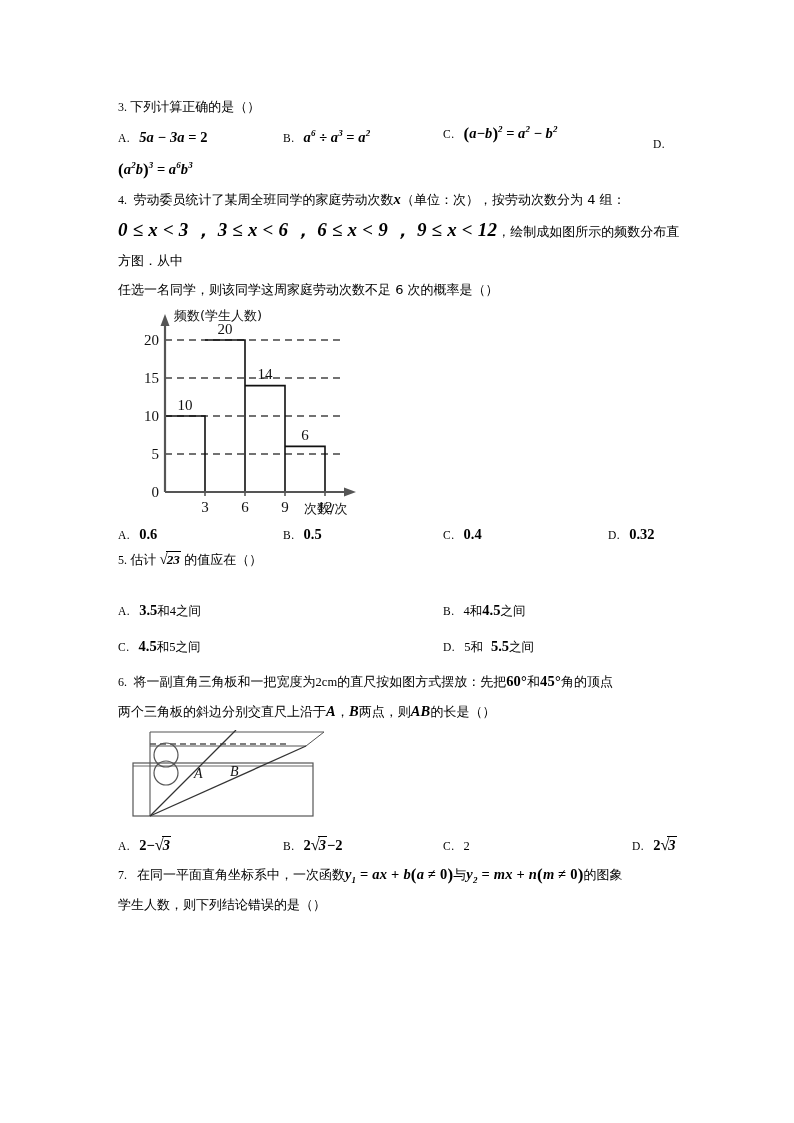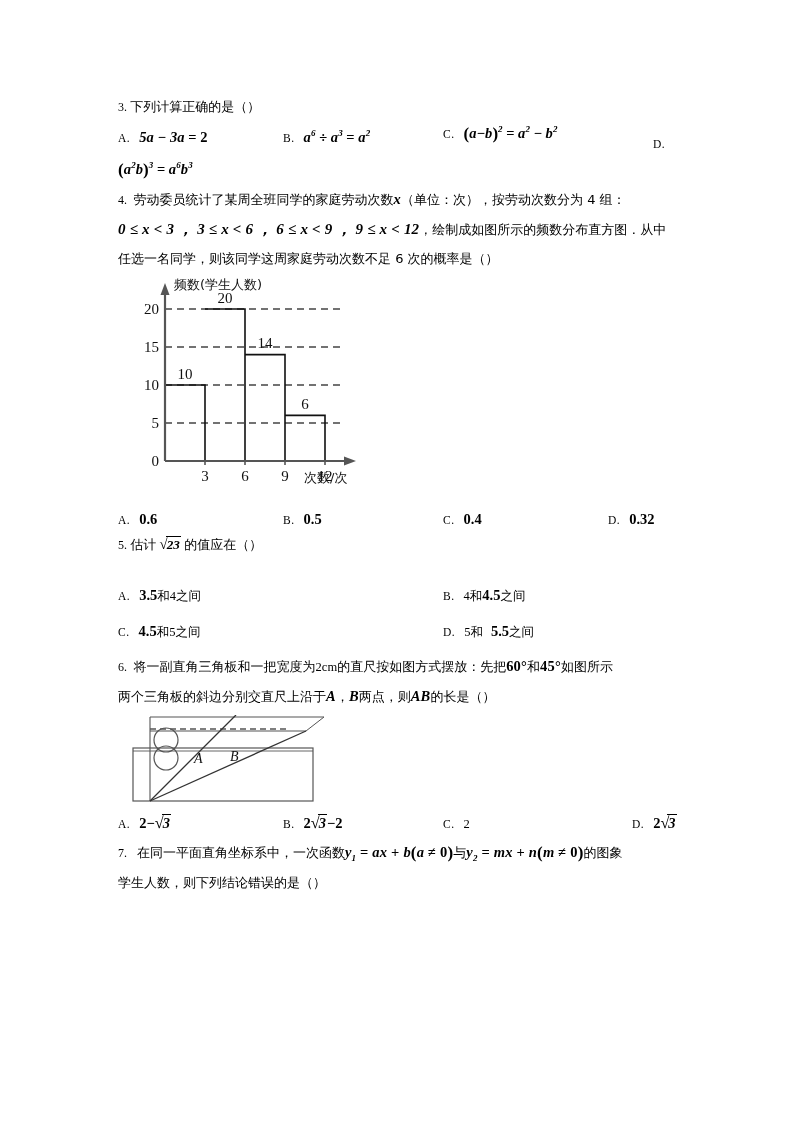--- a/index.html
+++ b/index.html
@@ -185,21 +185,21 @@
         <span class="opt-body" style="margin-left:0;"><span class="paren">(</span><span class="math">a</span><sup>2</sup><span class="math">b</span><span class="paren">)</span><sup>3</sup> <span class="math-up">=</span> <span class="math">a</span><sup>6</sup><span class="math">b</span><sup>3</sup></span>
       </div>
     </div>
 
     <div class="question">
       <div class="qline">
         <span class="qnum">4.</span>&nbsp;
         <span class="cn">劳动委员统计了某周全班同学的家庭劳动次数</span><span class="math">x</span><span class="cn">（单位：次），按劳动次数分为 4 组：</span>
       </div>
       <div class="qline">
-        <span class="math" style="font-size:15px;">0 ≤ x &lt; 3 ， 3 ≤ x &lt; 6 ， 6 ≤ x &lt; 9 ， 9 ≤ x &lt; 12</span><span class="cn">，绘制成如图所示的频数分布直方图．从中</span>
+        <span class="math" style="font-size:19px;">0 ≤ x &lt; 3 ， 3 ≤ x &lt; 6 ， 6 ≤ x &lt; 9 ， 9 ≤ x &lt; 12</span><span class="cn">，绘制成如图所示的频数分布直方图．从中</span>
       </div>
       <div class="qline">
         <span class="cn">任选一名同学，则该同学这周家庭劳动次数不足 6 次的概率是（</span><span class="cn">）</span>
       </div>
 
       <div class="fig-hist">
         <svg width="250" height="212" viewBox="0 0 250 212">
 
           <g stroke="#444" stroke-width="1.4" stroke-dasharray="7,5">
             <line x1="33" y1="148" x2="210" y2="148"></line>
@@ -255,21 +255,21 @@
             <text x="93" y="28">20</text>
             <text x="133" y="73">14</text>
             <text x="173" y="134">6</text>
           </g>
 
           <text x="42" y="14" font-family="DejaVu Sans, sans-serif" font-size="13" fill="#111">频数(学生人数)</text>
           <text x="172" y="207" font-family="DejaVu Sans, sans-serif" font-size="13" fill="#111">次数/次</text>
         </svg>
       </div>
 
-      <div class="opts" style="height:30px;margin-top:17px;">
+      <div class="opts" style="height:30px;margin-top:1px;">
         <div class="opt" style="left:0px;">
           <span class="opt-letter">A.</span>
           <span class="opt-body plain">0.6</span>
         </div>
         <div class="opt" style="left:165px;">
           <span class="opt-letter">B.</span>
           <span class="opt-body plain">0.5</span>
         </div>
         <div class="opt" style="left:325px;">
           <span class="opt-letter">C.</span>
@@ -309,21 +309,21 @@
         <div class="opt" style="left:325px;">
           <span class="opt-letter">D.</span>
           <span class="num-plain" style="margin-left:5px;">5</span><span class="opt-cn">和</span><span class="opt-body plain" style="margin-left:8px;">5.5</span><span class="opt-cn">之间</span>
         </div>
       </div>
     </div>
 
     <div class="question">
       <div class="qline">
         <span class="qnum">6.</span>&nbsp;
-        <span class="cn">将一副直角三角板和一把宽度为</span><span class="num-plain">2cm</span><span class="cn">的直尺按如图方式摆放：先把</span><span class="math math-up">60°</span><span class="cn">和</span><span class="math math-up">45°</span><span class="cn">如图所示</span>
+        <span class="cn">将一副直角三角板和一把宽度为</span><span class="num-plain">2cm</span><span class="cn">的直尺按如图方式摆放：先把</span><span class="math math-up">60°</span><span class="cn">和</span><span class="math math-up">45°</span><span class="cn">角的顶点</span>
       </div>
       <div class="qline">
         <span class="cn">两个三角板的斜边分别交直尺上沿于</span><span class="math">A</span><span class="cn">，</span><span class="math">B</span><span class="cn">两点，则</span><span class="math">AB</span><span class="cn">的长是（</span><span class="cn">）</span>
       </div>
 
       <div class="fig-ruler">
         <svg width="215" height="92" viewBox="0 0 215 92">
 
           <g stroke="#555" stroke-width="1.1" fill="none">
             <path d="M22,2 L196,2"></path>
@@ -344,21 +344,21 @@
           <line x1="22" y1="86" x2="178" y2="16" stroke="#333" stroke-width="1.3"></line>
 
           <line x1="196" y1="2" x2="178" y2="16" stroke="#555" stroke-width="1.0"></line>
           <line x1="108" y1="0" x2="96" y2="2" stroke="#555" stroke-width="0.0"></line>
 
           <text x="66" y="48" font-family="Liberation Serif, serif" font-style="italic" font-size="14" fill="#111">A</text>
           <text x="102" y="46" font-family="Liberation Serif, serif" font-style="italic" font-size="14" fill="#111">B</text>
         </svg>
       </div>
 
-      <div class="opts" style="height:30px;margin-top:1px;">
+      <div class="opts" style="height:30px;margin-top:8px;">
         <div class="opt" style="left:0px;">
           <span class="opt-letter">A.</span>
           <span class="opt-body plain">2−<span class="rad"><span class="radsym">√</span><span class="radarg">3</span></span></span>
         </div>
         <div class="opt" style="left:165px;">
           <span class="opt-letter">B.</span>
           <span class="opt-body plain">2<span class="rad"><span class="radsym">√</span><span class="radarg">3</span></span>−2</span>
         </div>
         <div class="opt" style="left:325px;text-align:right;">
           <span class="opt-letter">C.</span>

